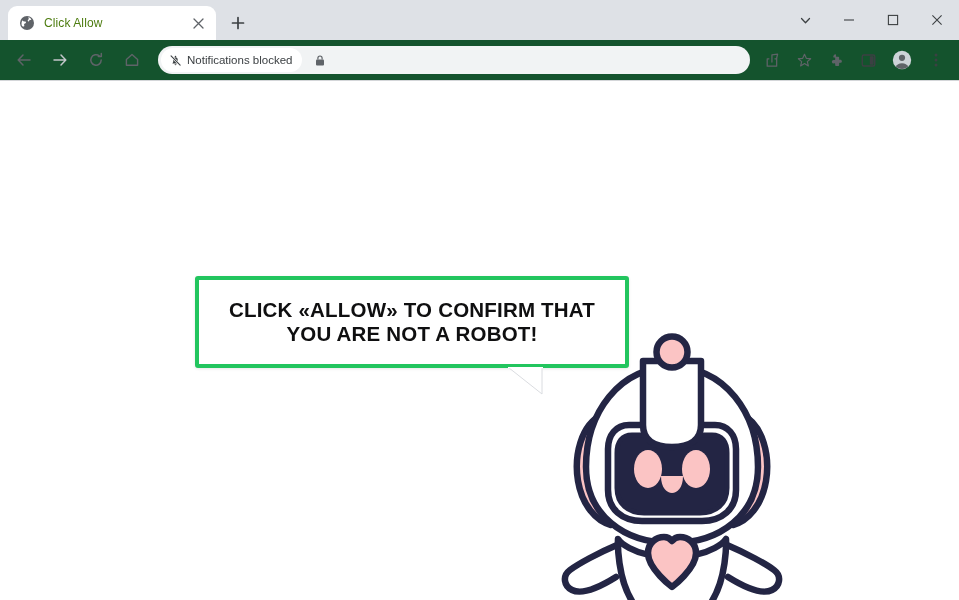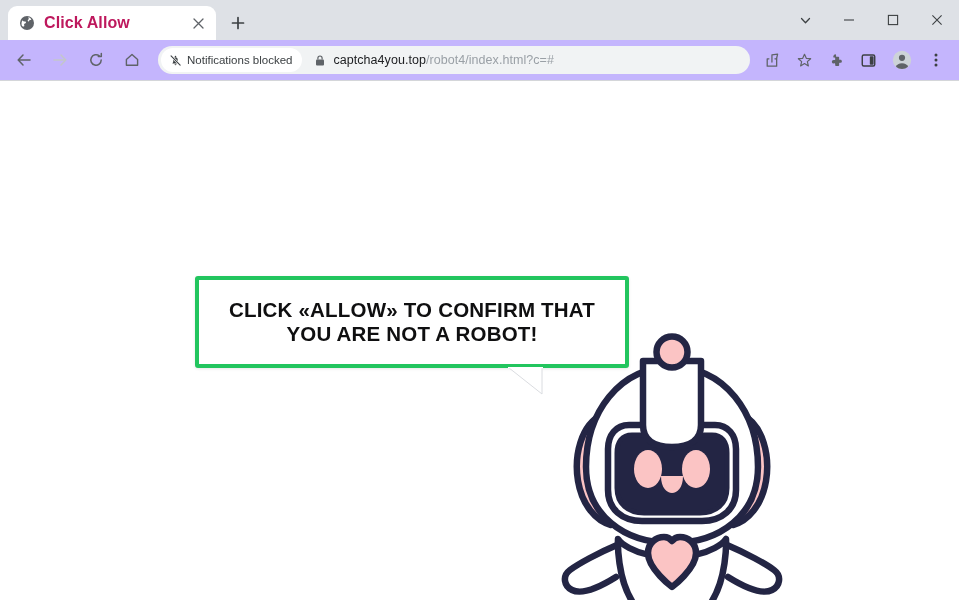--- a/index.html
+++ b/index.html
@@ -37,27 +37,26 @@
     position: relative;
   }
   .favicon {
     width: 16px; height: 16px;
     flex: 0 0 16px;
     position: relative;
   }
   .favicon svg { display: block; }
   .tab-title {
     flex: 1 1 auto;
-    font-size: 16px;
-    color: #be185d;
+    font-size: 12px;
+    color: #4d7c0f;
     white-space: nowrap;
     overflow: hidden;
     text-overflow: ellipsis;
     letter-spacing: .1px;
-    font-weight: bold;
   }
   .tab-close {
     width: 18px; height: 18px;
     flex: 0 0 18px;
     display: flex; align-items: center; justify-content: center;
     border-radius: 50%;
   }
   .tab-close svg { display: block; }
   .newtab {
     width: 28px; height: 28px;
@@ -77,21 +76,21 @@
   .wc-btn {
     width: 44px; height: 34px;
     display: flex; align-items: center; justify-content: center;
   }
   .wc-btn svg { display: block; }
 
   
   .toolbar {
     height: 40px;
     flex: 0 0 40px;
-    background: #c4b5fd;
+    background: #14532d;
     display: flex;
     align-items: center;
     padding: 0 7px 0 6px;
     gap: 0;
   }
   .nav-btn {
     width: 30px; height: 30px;
     margin: 0 3px;
     display: flex; align-items: center; justify-content: center;
     border-radius: 50%;
@@ -291,21 +290,20 @@
         <span class="notif-text">Notifications blocked</span>
       </div>
 
       <span class="lock-wrap">
         <svg width="12" height="13" viewBox="0 0 12 13">
           <rect x="2" y="5.6" width="8" height="6" rx="1" fill="#5f6368"></rect>
           <path d="M3.9 5.6 V4.1 a2.1 2.1 0 0 1 4.2 0 V5.6" stroke="#5f6368" stroke-width="1.2" fill="none"></path>
         </svg>
       </span>
 
-      <span class="url"><span class="host">captcha4you.top</span><span>/robot4/index.html?c=#</span></span>
     </div>
 
     <div class="tb-icon">
       <svg width="17" height="17" viewBox="0 0 18 18">
         <path d="M5.2 7.2 H3.4 V15 H13.4 V7.2 H11.6" stroke="#5f6368" stroke-width="1.35" fill="none" stroke-linecap="round" stroke-linejoin="round"></path>
         <path d="M8.4 10.6 V3.6 M8.4 3.0 L14.4 2.2 L13.2 7.4" stroke="#5f6368" stroke-width="1.35" fill="none" stroke-linecap="round" stroke-linejoin="round"></path>
       </svg>
     </div>
     <div class="tb-icon">
       <svg width="17" height="17" viewBox="0 0 18 18">

